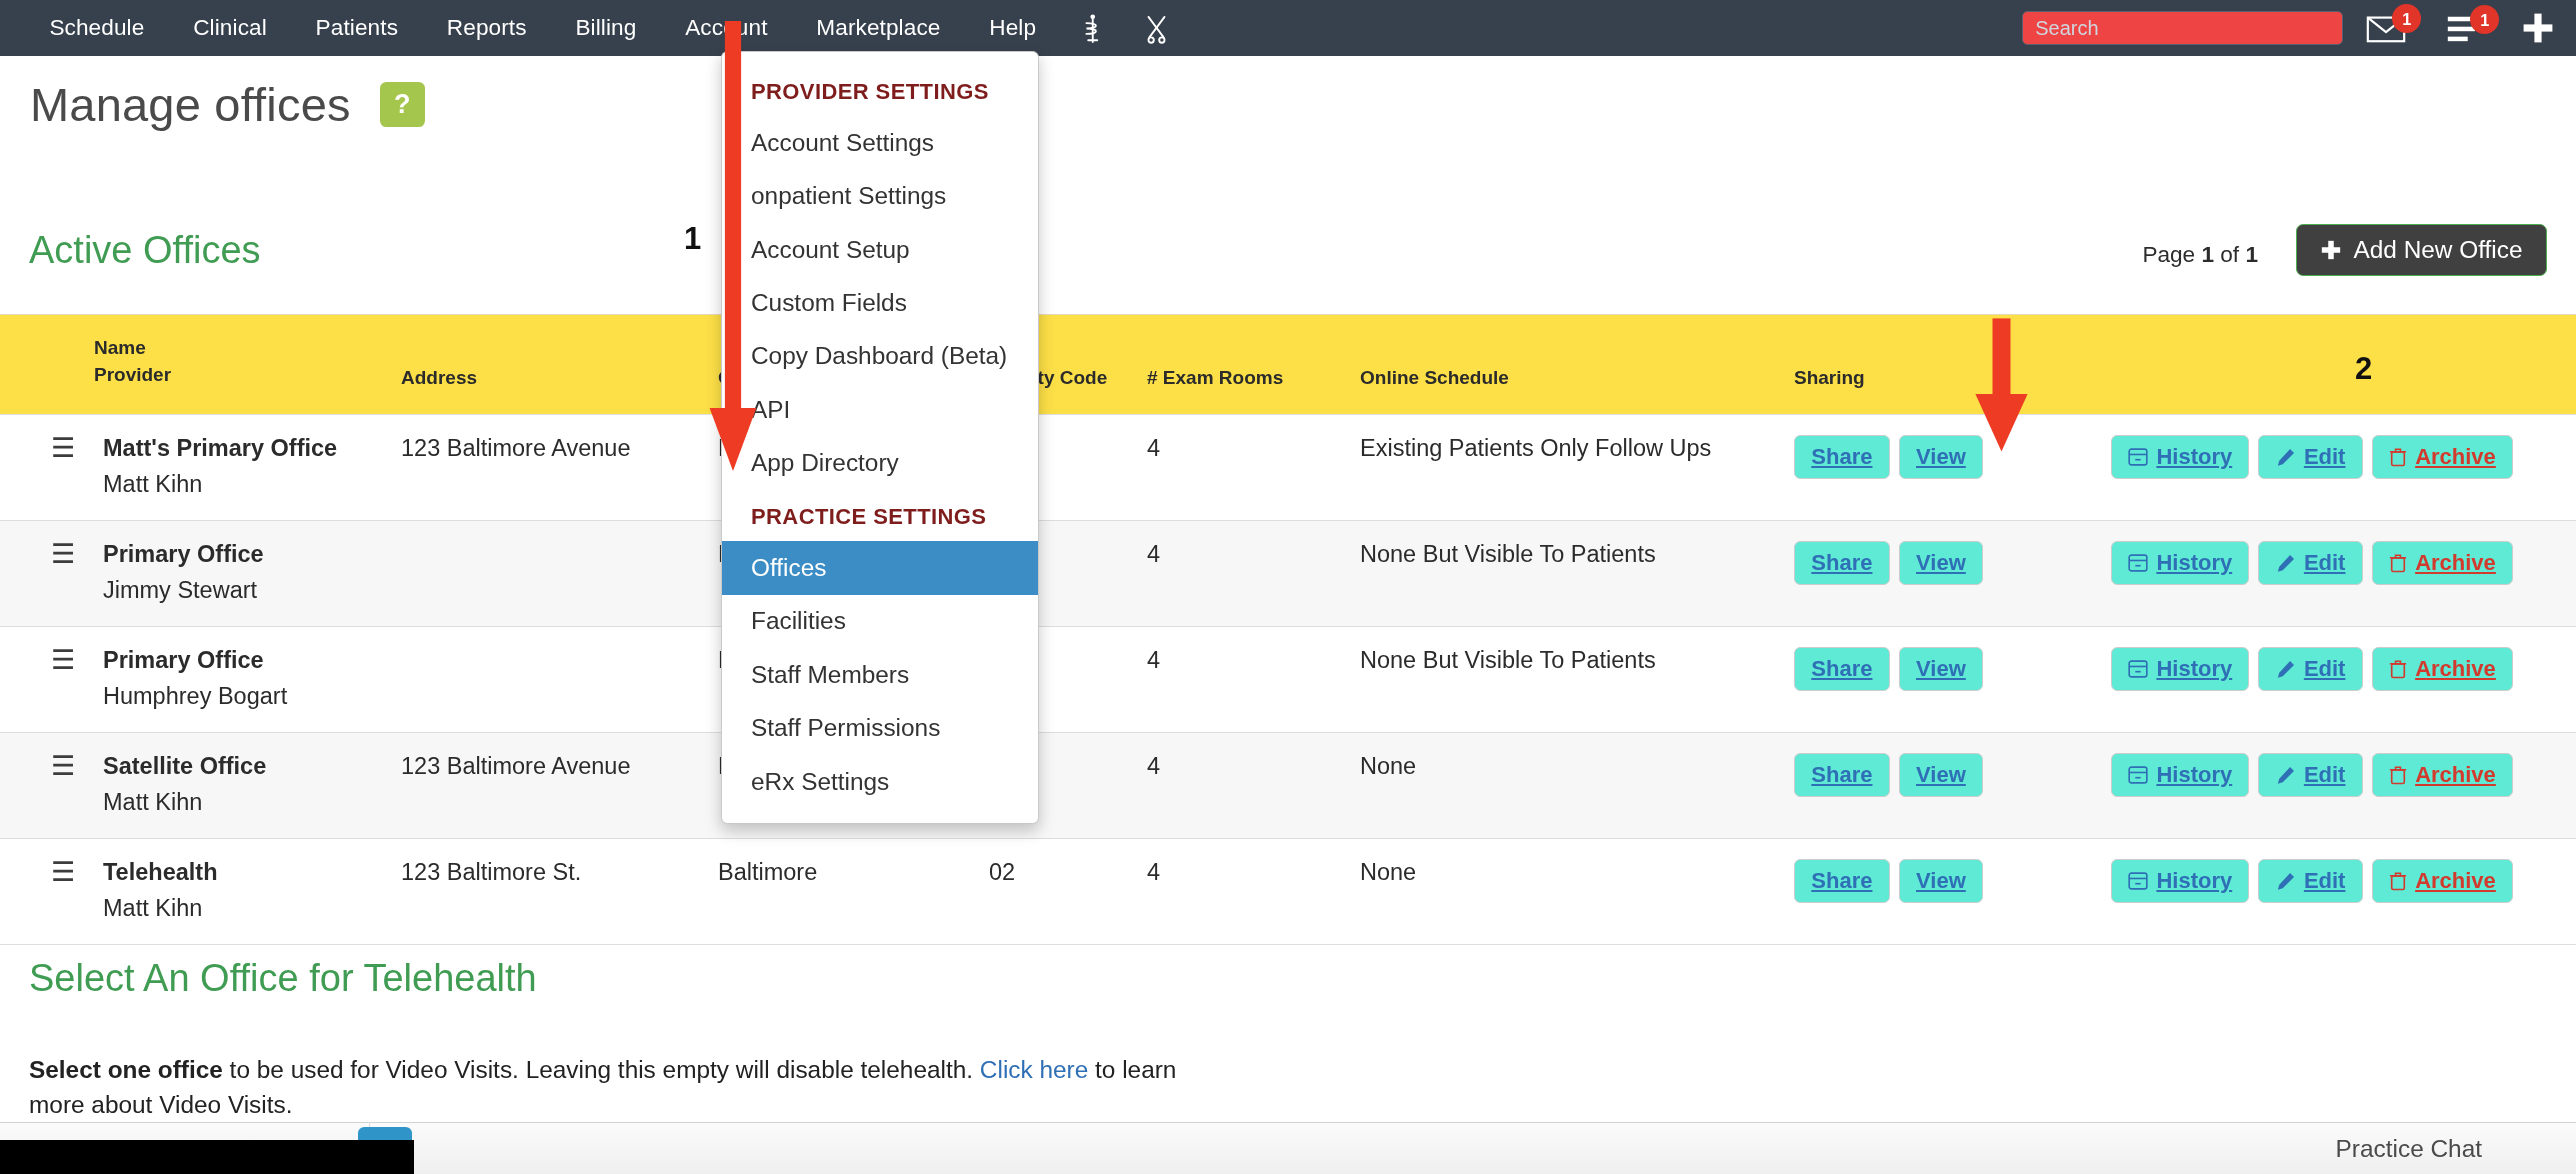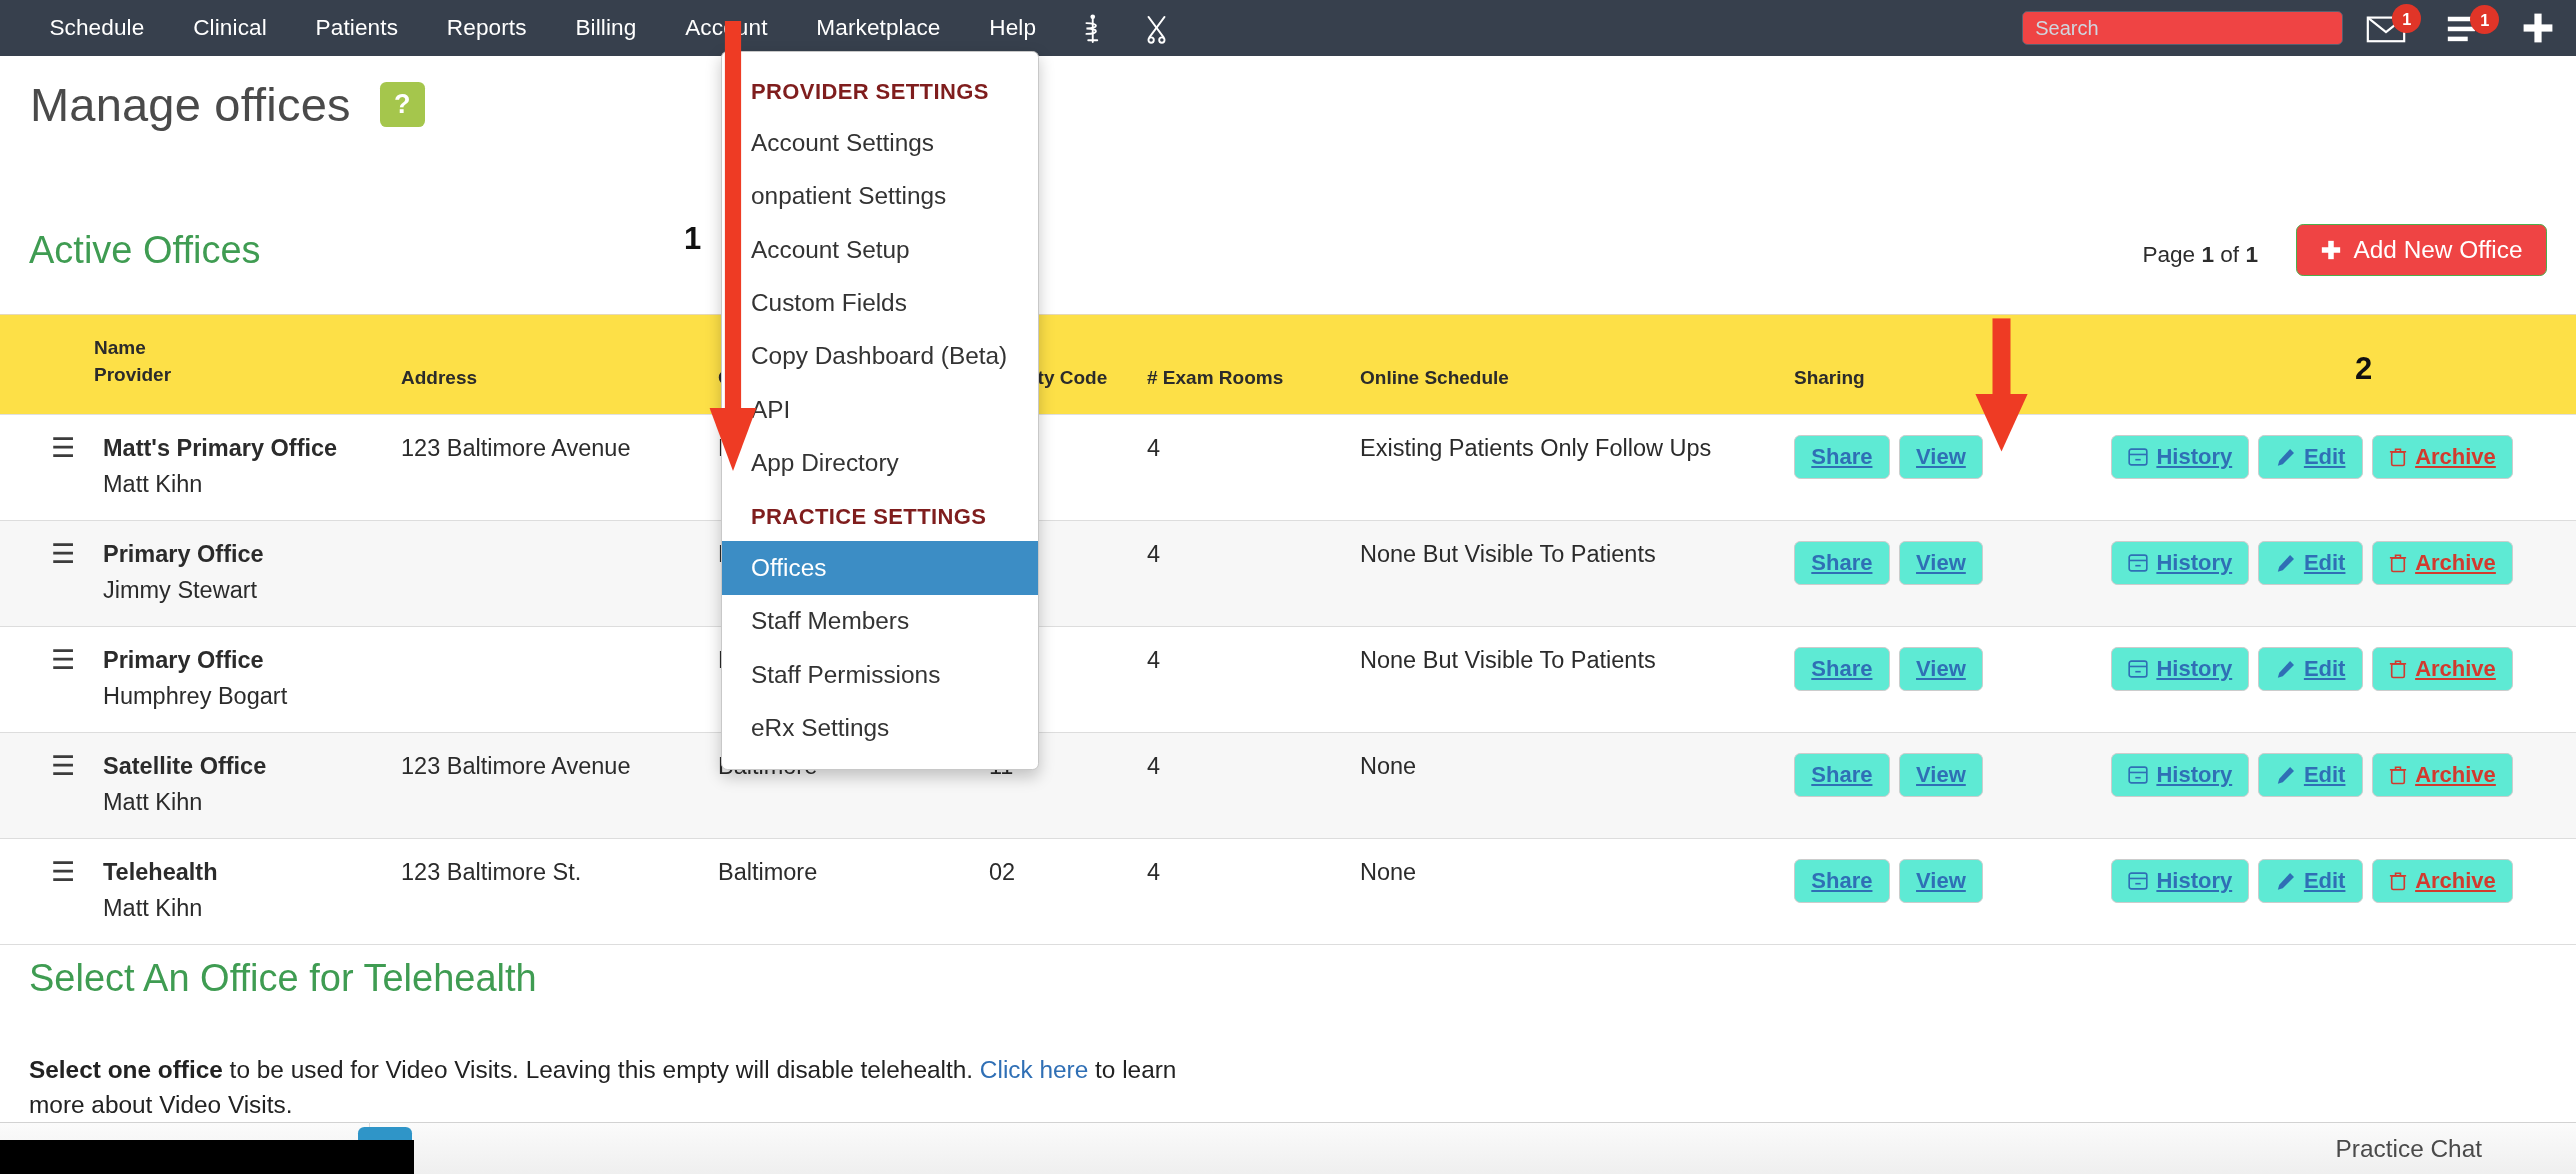--- a/index.html
+++ b/index.html
@@ -70,21 +70,21 @@
     position:absolute; left:29px; top:2.7px;
     font-size:38px; color:#3f9c52; font-weight:400;
   }
   #pager{
     position:absolute; right:318px; top:16.3px;
     font-size:22.6px; color:#2c2c2c;
   }
   #pager b{ font-weight:bold; }
   #add-new-office{
     position:absolute; right:29px; top:-1.8px;
-    background:#ef4444; border:0.9px solid #4cae4c; border-radius:7.2px;
+    background:#404040; border:0.9px solid #4cae4c; border-radius:7.2px;
     color:#fff; font-size:24.4px; font-weight:400;
     padding:11px 23.5px; cursor:pointer;
     display:flex; align-items:center; gap:11px;
     font-family:"Liberation Sans", sans-serif;
   }
 
   
   #offices-table{
     position:absolute; top:314px; left:0; width:2576px;
     border-collapse:collapse; table-layout:fixed;
@@ -538,20 +538,21 @@
       <div class="menu-item">onpatient Settings</div>
       <div class="menu-item">Account Setup</div>
       <div class="menu-item">Custom Fields</div>
       <div class="menu-item">Copy Dashboard (Beta)</div>
       <div class="menu-item">API</div>
       <div class="menu-item">App Directory</div>
     </div>
   <div class="menu-header">PRACTICE SETTINGS</div>
   <div id="practice-items">
       <div class="menu-item selected">Offices</div>
+      <div class="menu-item">Facilities</div>
       <div class="menu-item">Staff Members</div>
       <div class="menu-item">Staff Permissions</div>
       <div class="menu-item">eRx Settings</div>
     </div>
 </div>
 
 <div class="anno-num" id="anno-1">1</div>
 <div class="anno-num" id="anno-2">2</div>
 
 <svg class="arrow" id="arrow-1" width="54" height="452" viewBox="0 0 60 500">

